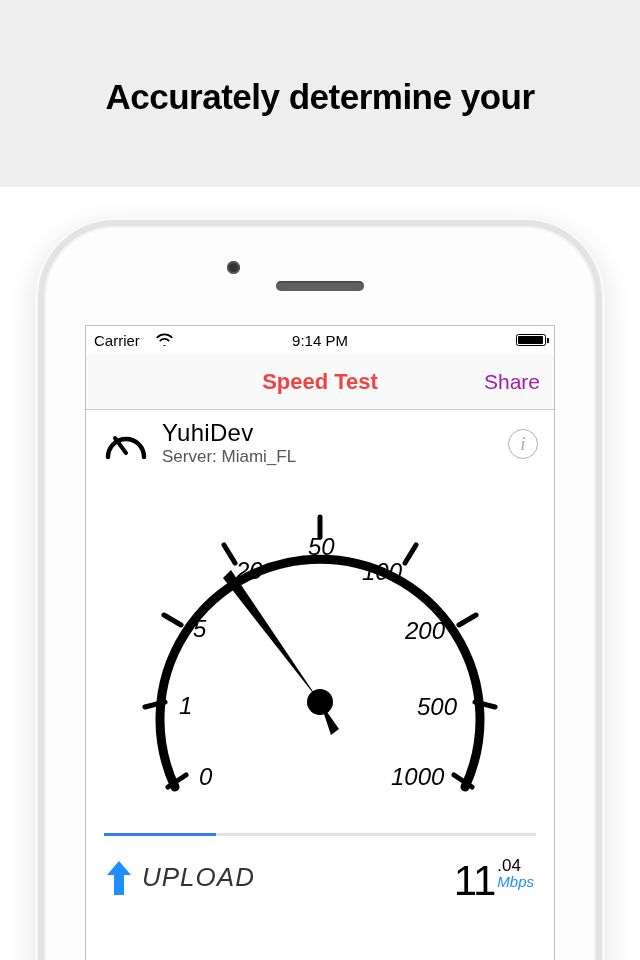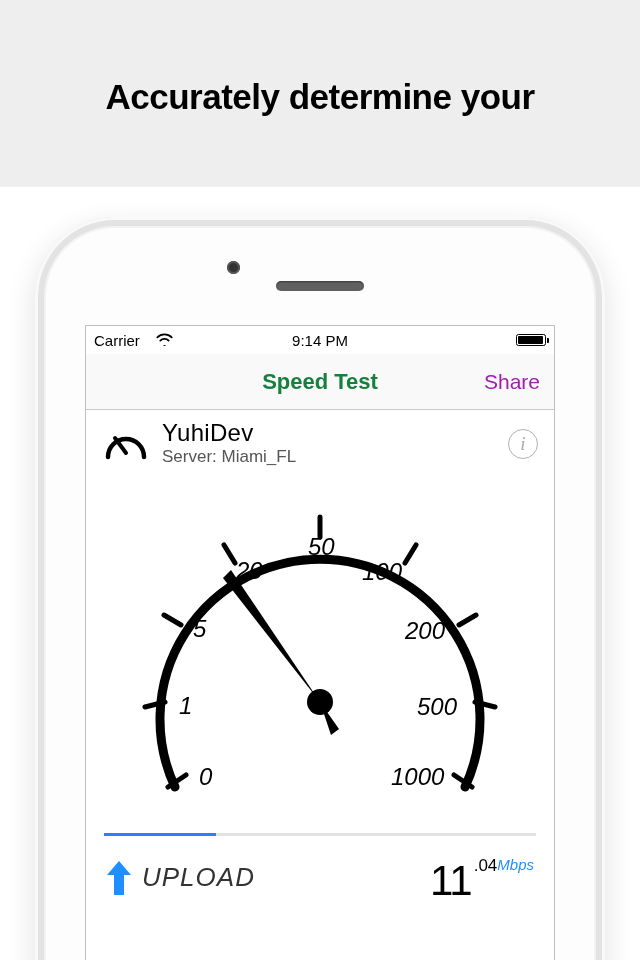--- a/index.html
+++ b/index.html
@@ -107,21 +107,21 @@
   
   .navbar {
     height: 56px;
     border-bottom: 1px solid #c9c9c9;
     background: #f9f9f9;
     display: flex;
     align-items: center;
     justify-content: center;
     position: relative;
   }
-  .navbar .nav-title { font-size: 22px; font-weight: 600; color: #15803d; }
+  .navbar .nav-title { font-size: 22px; font-weight: 600; color: #ef4444; }
   .navbar .share {
     position: absolute; right: 14px;
     font-size: 21px; color: #a21caf;
   }
 
   
   .serverrow {
     display: flex;
     align-items: center;
     padding: 10px 16px 10px 18px;
@@ -187,21 +187,21 @@
     color:#333;
     letter-spacing: 1px;
   }
   .readout-spacer { flex:1; }
   .up-value {
     display:flex;
     align-items: flex-start;
     margin-top: 7px;
   }
   .up-int { font-size: 42px; color:#000; font-weight:400; letter-spacing:-1px;}
-  .up-frac-col { display:flex; align-items:flex-start; line-height:1; margin-left:2px;}
+  .up-frac-col { display:flex; flex-direction:column; align-items:flex-start; line-height:1; margin-left:2px;}
   .up-frac { font-size: 17px; color:#000; }
   .up-unit { font-size: 15px; color:#1f8fff; font-style:italic; }
 
 </style>
 </head>
 <body>
 
 <div class="promo">
   <h1>
     <span>Accurately determine your</span><br>

